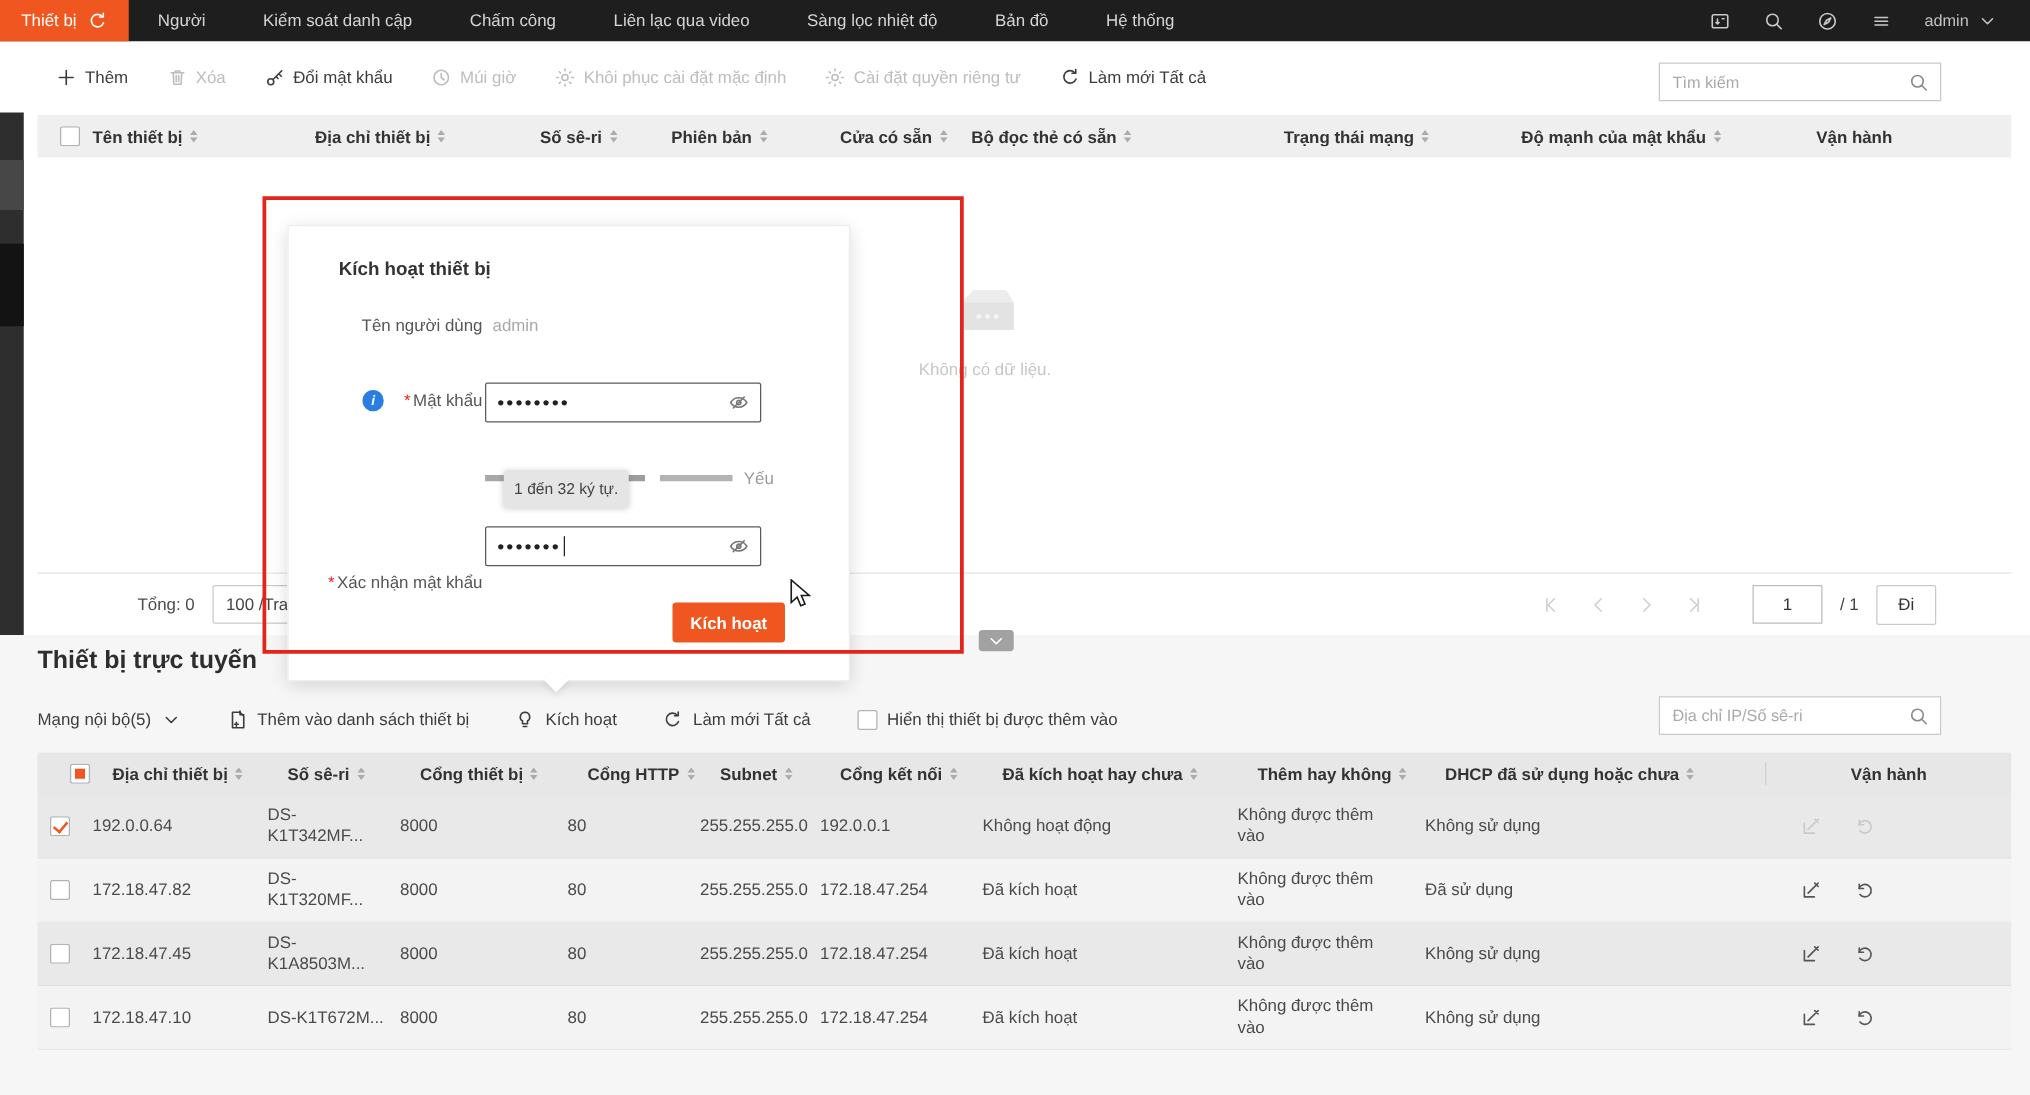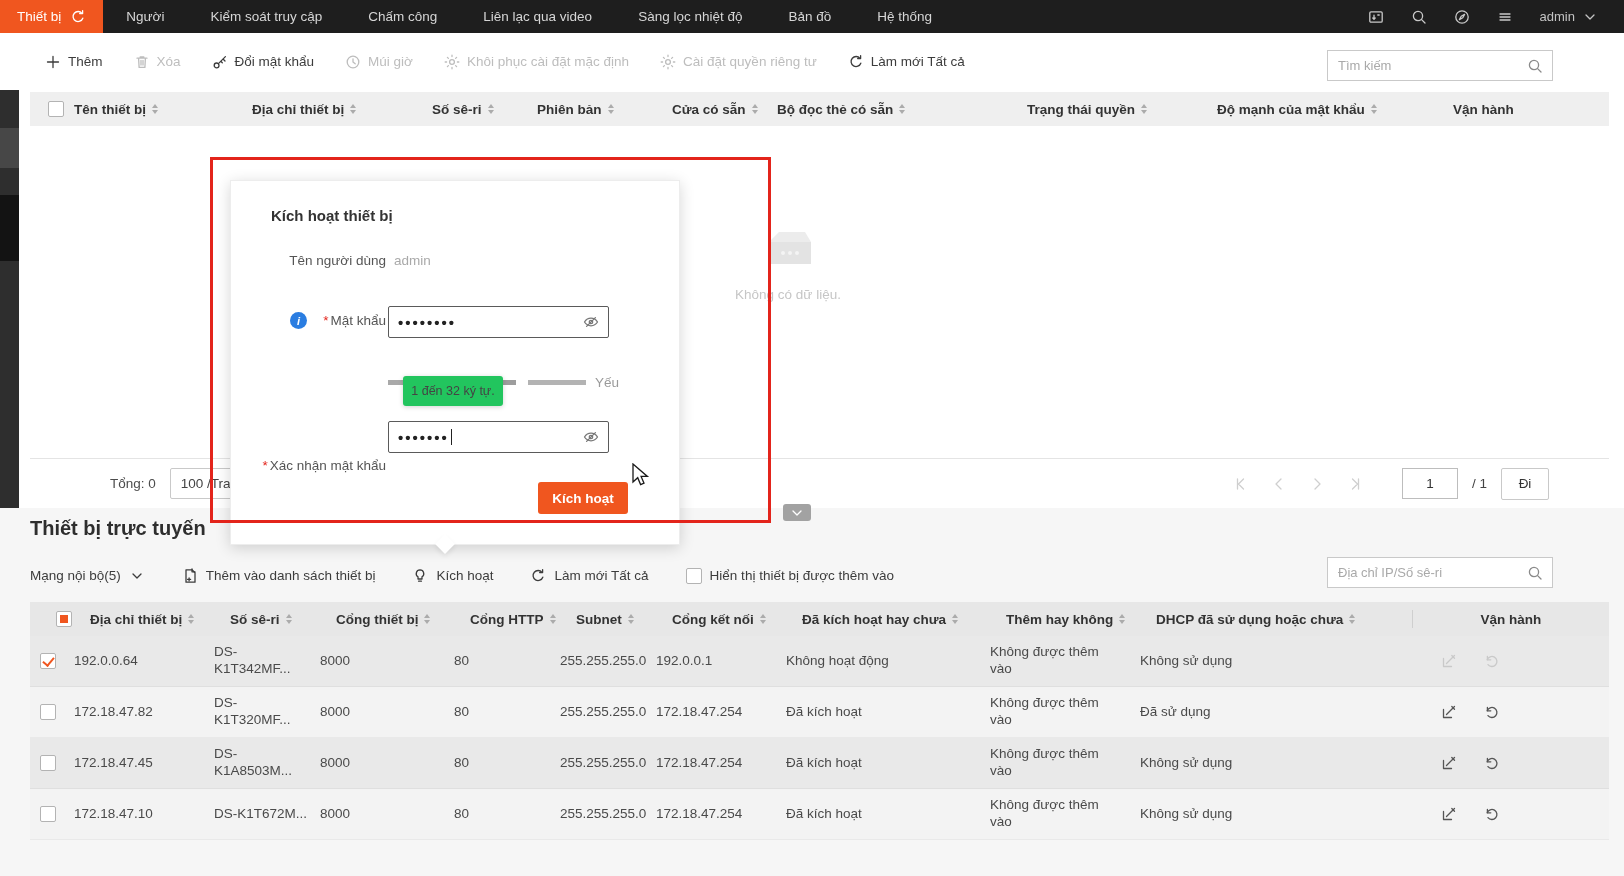--- a/index.html
+++ b/index.html
@@ -92,21 +92,21 @@
   .m-input { position: absolute; left: 157px; width: 221px; height: 32px; border: 1px solid #5a5a5a; border-radius: 2px; background: #fff; display: flex; align-items: center; padding: 0 9px; }
   .m-pwd-input { top: 125px; }
   .m-dots { font-size: 15px; font-weight: bold; letter-spacing: 2px; color: #222; line-height: 1; }
   .m-eye { margin-left: auto; color: #777; display: flex; }
   .m-cursor-bar { width: 1px; height: 16px; background: #222; margin-left: 2px; }
   .m-seg { position: absolute; top: 199px; height: 5px; }
   .seg1 { left: 157px; width: 58px; background: #a9a9a9; }
   .seg2 { left: 227px; width: 58px; background: #9d9d9d; }
   .seg3 { left: 297px; width: 58px; background: #b3b3b3; }
   .m-strength { position: absolute; left: 364px; top: 194px; font-size: 13.5px; color: #9a9a9a; }
-  .m-tooltip { position: absolute; left: 172px; top: 195px; width: 100px; height: 30px; background: #22c55e; border-radius: 3px; box-shadow: 0 1px 5px rgba(0,0,0,0.18); display: flex; align-items: center; justify-content: center; font-size: 12.5px; color: #444; z-index: 2; text-align: center; }
+  .m-tooltip { position: absolute; left: 172px; top: 195px; width: 100px; height: 30px; background: #e5e5e5; border-radius: 3px; box-shadow: 0 1px 5px rgba(0,0,0,0.18); display: flex; align-items: center; justify-content: center; font-size: 12.5px; color: #444; z-index: 2; text-align: center; }
   .m-confirm-label { top: 247px; margin-top: 30px; }
   .m-confirm-input { top: 240px; }
   .m-activate { position: absolute; left: 307px; top: 301px; width: 90px; height: 32px; background: #f0561f; color: #fff; border: 0; border-radius: 3px; font-size: 13.5px; font-weight: bold; font-family: "Liberation Sans", sans-serif; }
 
   .cursor-pointer { position: absolute; left: 631px; top: 463px; z-index: 60; pointer-events: none; }
 
   svg.ic { width: 16px; height: 16px; }
   svg.ic * { stroke: currentColor; fill: none; stroke-width: 1.3; stroke-linecap: round; stroke-linejoin: round; }
 </style>
 </head>
@@ -119,21 +119,21 @@
       <span>Thiết bị</span>
       <svg class="ic" viewBox="0 0 16 16">
           <path d="M12.8 9.2A5 5 0 1 1 12 4.4"></path>
           <path d="M12.6 1.6v3h-3"></path>
         </svg>
     </div>
     <div class="tab">
         <span>Người</span>
       </div>
     <div class="tab">
-        <span>Kiểm soát truy cập</span>
+        <span>Kiểm soát danh cập</span>
       </div>
     <div class="tab">
         <span>Chấm công</span>
       </div>
     <div class="tab">
         <span>Liên lạc qua video</span>
       </div>
     <div class="tab">
         <span>Sàng lọc nhiệt độ</span>
       </div>
@@ -273,21 +273,21 @@
         </span>
       </div>
     <div class="th">
         <span>Bộ đọc thẻ có sẵn</span>
         <span class="sortpair">
           <span class="s-up"></span>
           <span class="s-dn"></span>
         </span>
       </div>
     <div class="th">
-        <span>Trạng thái quyền</span>
+        <span>Trạng thái mạng</span>
         <span class="sortpair">
           <span class="s-up"></span>
           <span class="s-dn"></span>
         </span>
       </div>
     <div class="th">
         <span>Độ mạnh của mật khẩu</span>
         <span class="sortpair">
           <span class="s-up"></span>
           <span class="s-dn"></span>

